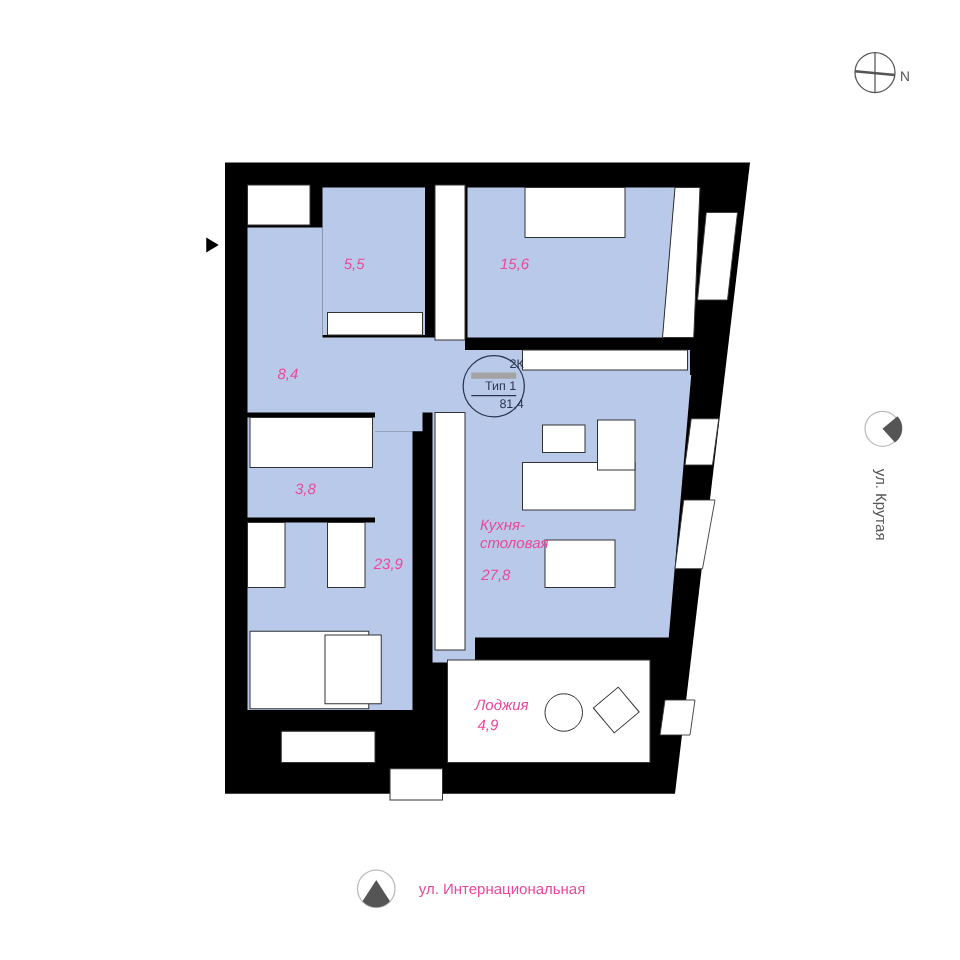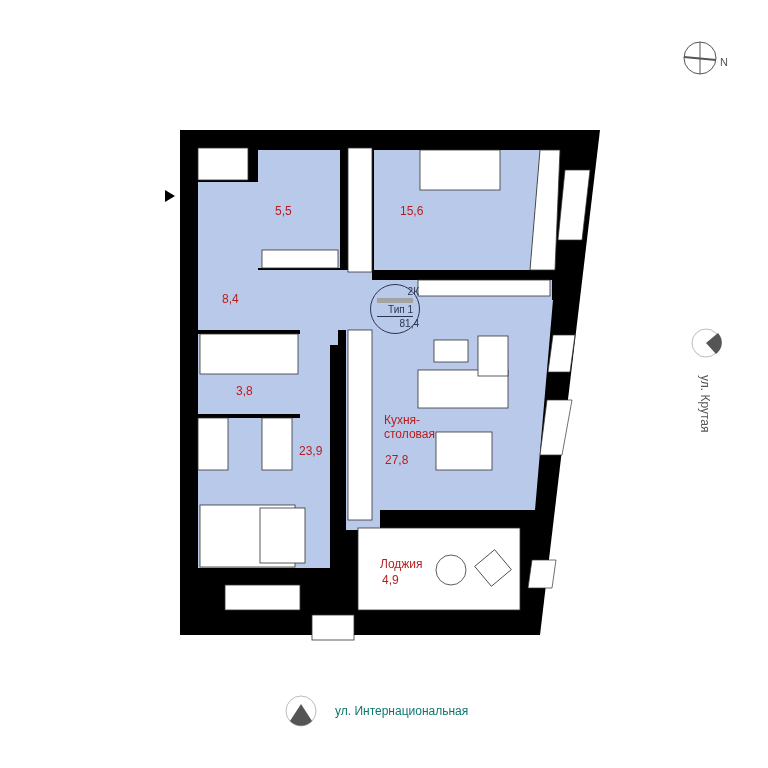--- a/index.html
+++ b/index.html
@@ -1,19 +1,19 @@
 <!DOCTYPE html>
 <html><head>
 <meta charset="utf-8">
 <style>
   html, body { margin:0; padding:0; background:#ffffff; }
   body { width:768px; height:768px; position:relative; overflow:hidden; font-family:"Liberation Sans", sans-serif; }
   #plan { position:absolute; left:0; top:0; width:768px; height:768px; }
-  .room-label { position:absolute; color:#b91c1c; font-size:12px; font-family:"Liberation Sans", sans-serif; line-height:14px; }
-  .street { position:absolute; color:#0f766e; font-size:12px; font-family:"Liberation Sans", sans-serif; }
+  .room-label { position:absolute; color:#ec4899; font-size:12px; font-family:"Liberation Sans", sans-serif; line-height:14px;font-style:italic; }
+  .street { position:absolute; color:#ec4899; font-size:12px; font-family:"Liberation Sans", sans-serif; }
   .street-v { position:absolute; color:#555; font-size:12px; transform:rotate(90deg); transform-origin:left top; white-space:nowrap; font-family:"Liberation Sans", sans-serif; }
   .badge { position:absolute; left:370px; top:284px; width:48px; height:48px; border:1px solid #2b3550; border-radius:50%; text-align:right; font-size:10px; color:#2b3550; }
   .badge div { line-height:13px; }
   .badge .mid { border-top:5px solid #a3a3a3; border-bottom:1px solid #2b3550; margin:0 6px; }
   .north { position:absolute; left:720px; top:56px; font-size:11px; color:#555; }
 </style>
 </head>
 <body>
 
 <svg id="plan" viewBox="0 0 768 768" xmlns="http://www.w3.org/2000/svg">

